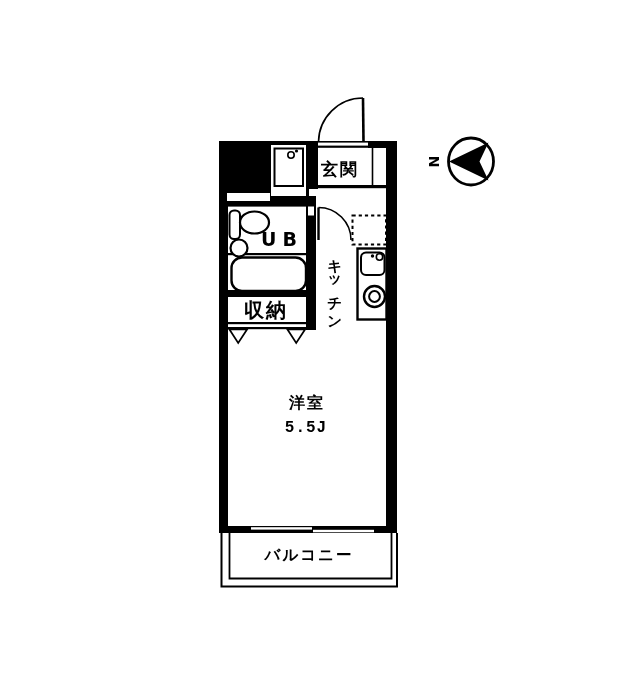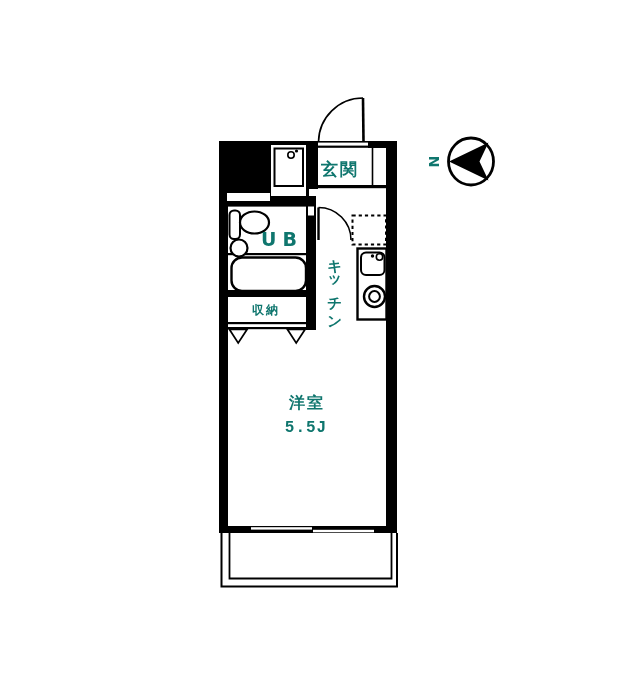--- a/index.html
+++ b/index.html
@@ -2,30 +2,30 @@
 <html><head>
 <meta charset="utf-8">
 <style>
   html,body{margin:0;padding:0;background:#fff;}
   #canvas{
     position:relative;width:624px;height:687px;background:#ffffff;overflow:hidden;
     font-family:"DejaVu Sans","Liberation Sans",sans-serif;
   }
   #plan-svg{position:absolute;left:0;top:0;}
   .lbl{
-    position:absolute;color:#0f766e;font-weight:bold;white-space:nowrap;
+    position:absolute;color:#000000;font-weight:bold;white-space:nowrap;
     display:flex;align-items:center;justify-content:center;line-height:1;
   }
   .lbl-genkan{left:313px;top:158px;width:54px;height:22px;font-size:17px;letter-spacing:2px;}
   .lbl-ub{left:262px;top:230px;width:40px;height:19px;font-size:19px;letter-spacing:6px;}
   .lbl-kitchen{
     left:325px;top:249px;width:19px;height:78px;font-size:14.5px;letter-spacing:2px;
     writing-mode:vertical-rl;text-orientation:upright;justify-content:flex-start;
   }
-  .lbl-closet{left:238px;top:300px;width:56px;height:20px;font-size:12px;letter-spacing:2px;}
+  .lbl-closet{left:238px;top:300px;width:56px;height:20px;font-size:20px;letter-spacing:2px;}
   .lbl-room{left:275px;top:392px;width:64px;height:21px;font-size:16px;letter-spacing:2px;}
   .lbl-size{left:275px;top:418px;width:62px;height:19px;font-size:16px;letter-spacing:1px;font-family:Liberation Mono, monospace;}
   .lbl-balcony{left:252px;top:546px;width:114px;height:20px;font-size:15.5px;letter-spacing:2px;}
   .lbl-north{
     left:425px;top:152px;width:18px;height:19px;font-size:14px;
     transform:rotate(90deg);
   }
 </style>
 </head>
 <body>
@@ -113,15 +113,16 @@
       <polygon points="449,161.5 488.5,142.5 479.5,161.5 488.5,180.5" fill="#000"></polygon>
     </g>
   </svg>
 
   <div class="lbl lbl-genkan">玄関</div>
   <div class="lbl lbl-ub">UB</div>
   <div class="lbl lbl-kitchen">キッチン</div>
   <div class="lbl lbl-closet">収納</div>
   <div class="lbl lbl-room">洋室</div>
   <div class="lbl lbl-size">5.5J</div>
+  <div class="lbl lbl-balcony">バルコニー</div>
   <div class="lbl lbl-north">N</div>
 
 </div>
 
 </body></html>

